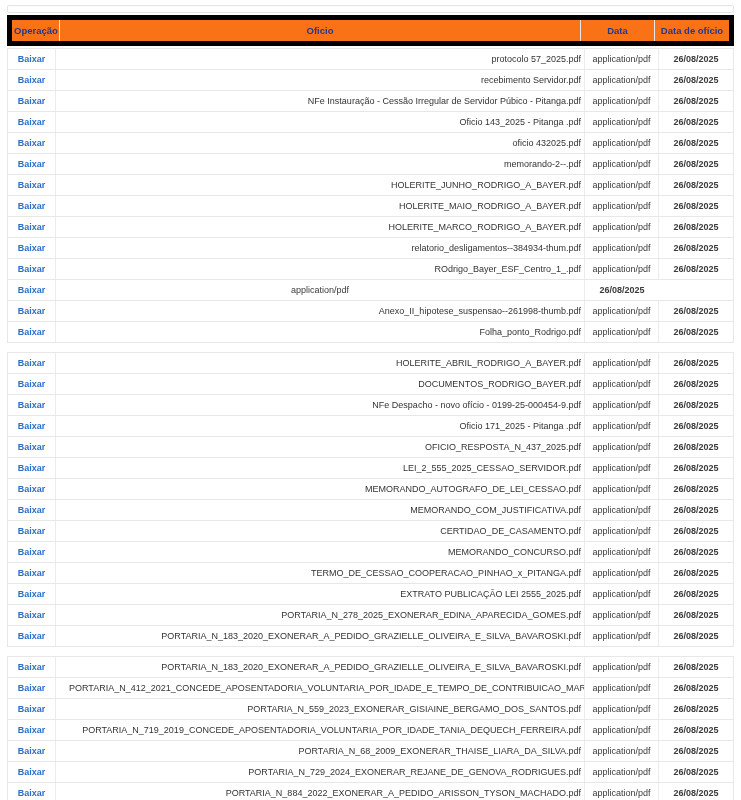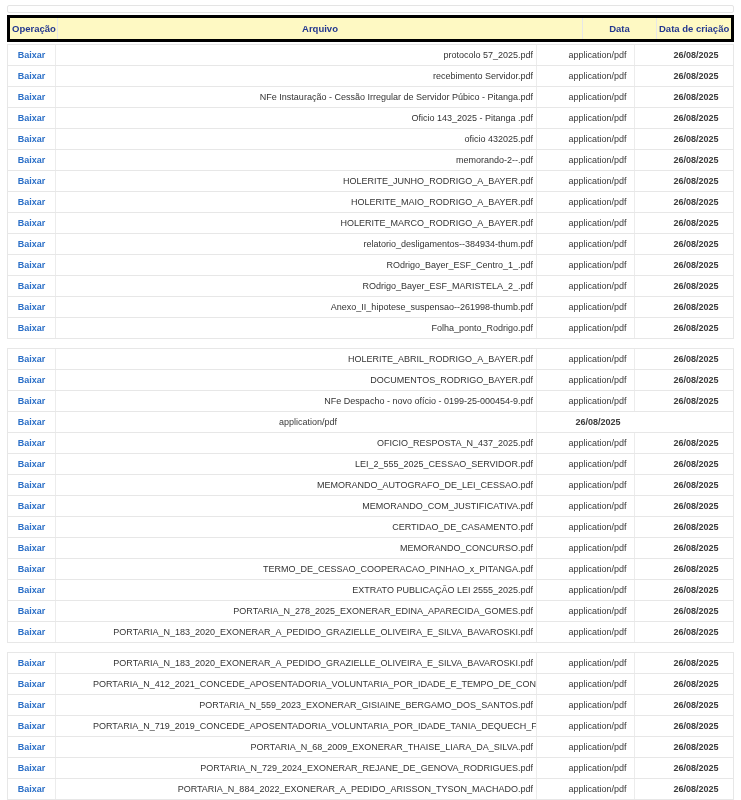--- a/index.html
+++ b/index.html
@@ -16,22 +16,22 @@
   .top-strip {
     height: 6px;
     border: 1px solid #e4e4e4;
     border-radius: 2px;
     background: #fefefe;
     margin-bottom: 2px;
   }
   .header-row {
     display: grid;
     grid-template-columns: 48px 1fr 74px 74px;
-    border: 3px solid #000000;
-    background: #fef9c3;
+    border: 5px solid #000000;
+    background: #f97316;
     margin-bottom: 2px;
   }
   .hcell {
     font-size: 9.5px;
     font-weight: bold;
     color: #24388f;
     text-align: center;
     padding: 5px 2px;
     border-right: 1px solid #e7e7e7;
     white-space: nowrap;
@@ -39,21 +39,20 @@
   }
   .hcell.last { border-right: none; }
   .group { margin-bottom: 9px; }
   #groups .group:last-child { margin-bottom: 2px; }
   .row {
     display: grid;
     grid-template-columns: 48px 1fr 74px 74px;
     border: 1px solid #e7e7e7;
     margin-top: -1px;
     background: #ffffff;
-    gap: 24px;
   }
   .group .row:first-child { margin-top: 0; }
   .cell {
     font-size: 9px;
     color: #3a3a3a;
     padding: 5px 3px;
     text-align: center;
     border-right: 1px solid #ececec;
     white-space: nowrap;
     overflow: hidden;
@@ -72,23 +71,23 @@
   }
 </style>
 </head>
 <body>
 
 <div class="wrap">
   <div class="top-strip"></div>
 
   <div class="header-row">
     <div class="hcell c-op">Operação</div>
-    <div class="hcell c-file">Arquivo</div>
+    <div class="hcell c-file">Oficio</div>
     <div class="hcell c-type">Data</div>
-    <div class="hcell c-date last">Data de criação</div>
+    <div class="hcell c-date last">Data de ofício</div>
   </div>
 
   <div id="groups">
       <div class="group">
         <div class="row">
     <div class="cell c-op"><a href="#" class="dl">Baixar</a></div>
     <div class="cell fname">protocolo 57_2025.pdf</div>
     <div class="cell c-type">application/pdf</div>
     <div class="cell c-date last">26/08/2025</div>
   </div>
@@ -147,21 +146,20 @@
     <div class="cell c-date last">26/08/2025</div>
   </div>
         <div class="row">
     <div class="cell c-op"><a href="#" class="dl">Baixar</a></div>
     <div class="cell fname">ROdrigo_Bayer_ESF_Centro_1_.pdf</div>
     <div class="cell c-type">application/pdf</div>
     <div class="cell c-date last">26/08/2025</div>
   </div>
         <div class="row">
     <div class="cell c-op"><a href="#" class="dl">Baixar</a></div>
-    <div class="cell fname">ROdrigo_Bayer_ESF_MARISTELA_2_.pdf</div>
     <div class="cell c-type">application/pdf</div>
     <div class="cell c-date last">26/08/2025</div>
   </div>
         <div class="row">
     <div class="cell c-op"><a href="#" class="dl">Baixar</a></div>
     <div class="cell fname">Anexo_II_hipotese_suspensao--261998-thumb.pdf</div>
     <div class="cell c-type">application/pdf</div>
     <div class="cell c-date last">26/08/2025</div>
   </div>
         <div class="row">
@@ -185,20 +183,21 @@
     <div class="cell c-date last">26/08/2025</div>
   </div>
         <div class="row">
     <div class="cell c-op"><a href="#" class="dl">Baixar</a></div>
     <div class="cell fname">NFe Despacho - novo ofício - 0199-25-000454-9.pdf</div>
     <div class="cell c-type">application/pdf</div>
     <div class="cell c-date last">26/08/2025</div>
   </div>
         <div class="row">
     <div class="cell c-op"><a href="#" class="dl">Baixar</a></div>
+    <div class="cell fname">Oficio 171_2025 - Pitanga .pdf</div>
     <div class="cell c-type">application/pdf</div>
     <div class="cell c-date last">26/08/2025</div>
   </div>
         <div class="row">
     <div class="cell c-op"><a href="#" class="dl">Baixar</a></div>
     <div class="cell fname">OFICIO_RESPOSTA_N_437_2025.pdf</div>
     <div class="cell c-type">application/pdf</div>
     <div class="cell c-date last">26/08/2025</div>
   </div>
         <div class="row">

